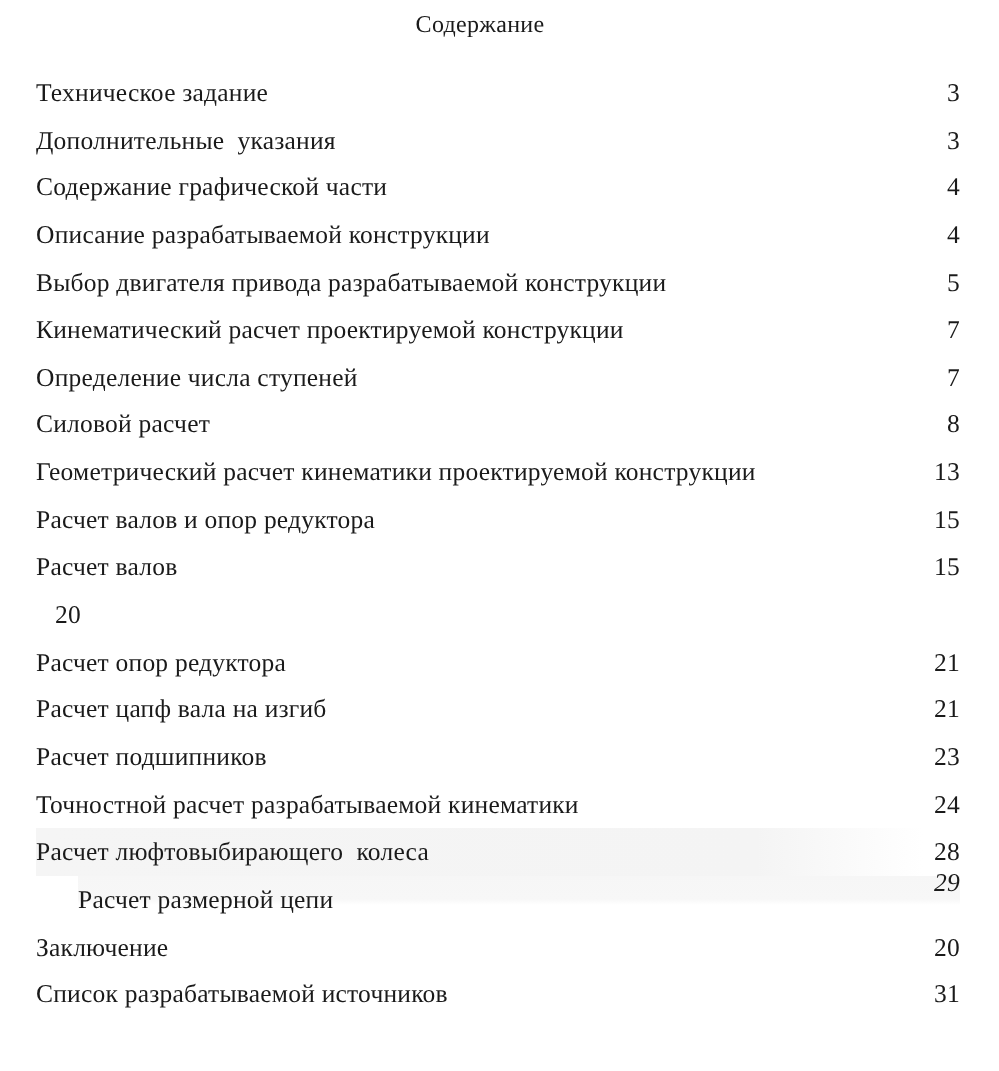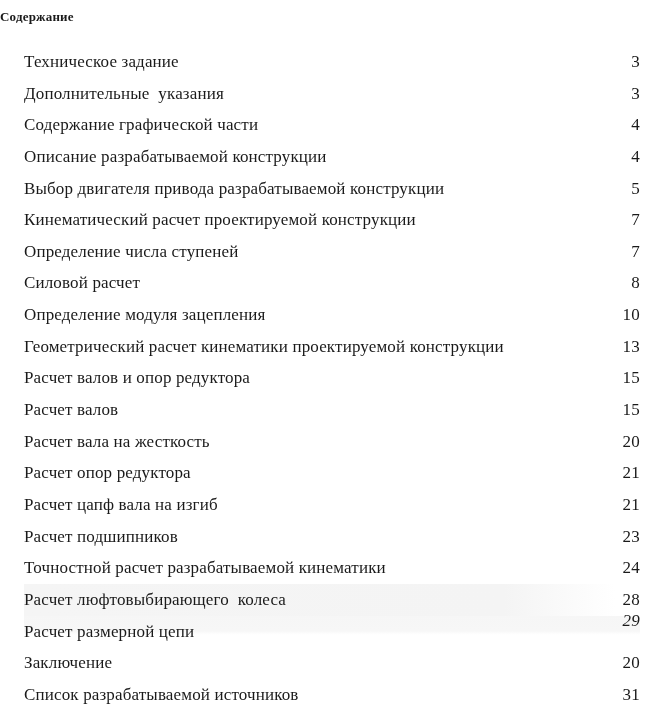--- a/index.html
+++ b/index.html
@@ -15,23 +15,23 @@
     overflow: hidden;
     font-family: "Liberation Serif", "DejaVu Serif", serif;
     color: #1a1a1a;
   }
   .doc-title {
     position: absolute;
     top: 6px;
     left: 0;
     right: 26px;
     margin: 0;
-    text-align: left;
-    font-size: 13px;
-    font-weight: 700;
+    text-align: center;
+    font-size: 16px;
+    font-weight: 400;
     line-height: 22px;
     letter-spacing: 0.2px;
   }
   .toc-list {
     position: absolute;
     top: 46px;
     left: 24px;
     right: 26px;
   }
   .toc-row {
@@ -50,20 +50,21 @@
     text-align: right;
     min-width: 30px;
     letter-spacing: 0.2px;
   }
   
   .toc-row.band {
     background: linear-gradient(90deg, #f5f5f5 0%, #f4f4f4 78%, #ffffff 96%);
   }
   .toc-row.band-upper {
     background: linear-gradient(180deg, #f6f6f6 0%, #f7f7f7 48%, #ffffff 60%);
+    margin-left: 28px;
   }
   
   .toc-row.num-raised .toc-page {
     transform: translateY(-11px);
     font-style: italic;
   }
 </style>
 </head>
 <body>
 
@@ -97,37 +98,32 @@
     </div>
       <div class="toc-row">
       <span class="toc-label">Определение числа ступеней</span>
       <span class="toc-page">7</span>
     </div>
       <div class="toc-row">
       <span class="toc-label">Силовой расчет</span>
       <span class="toc-page">8</span>
     </div>
       <div class="toc-row">
-      <span class="toc-label">Определение модуля зацепления</span>
-      <span class="toc-page">10</span>
-    </div>
-      <div class="toc-row">
       <span class="toc-label">Геометрический расчет кинематики проектируемой конструкции</span>
       <span class="toc-page">13</span>
     </div>
       <div class="toc-row">
       <span class="toc-label">Расчет валов и опор редуктора</span>
       <span class="toc-page">15</span>
     </div>
       <div class="toc-row">
       <span class="toc-label">Расчет валов</span>
       <span class="toc-page">15</span>
     </div>
       <div class="toc-row">
-      <span class="toc-label">Расчет вала на жесткость</span>
       <span class="toc-page">20</span>
     </div>
       <div class="toc-row">
       <span class="toc-label">Расчет опор редуктора</span>
       <span class="toc-page">21</span>
     </div>
       <div class="toc-row">
       <span class="toc-label">Расчет цапф вала на изгиб</span>
       <span class="toc-page">21</span>
     </div>

